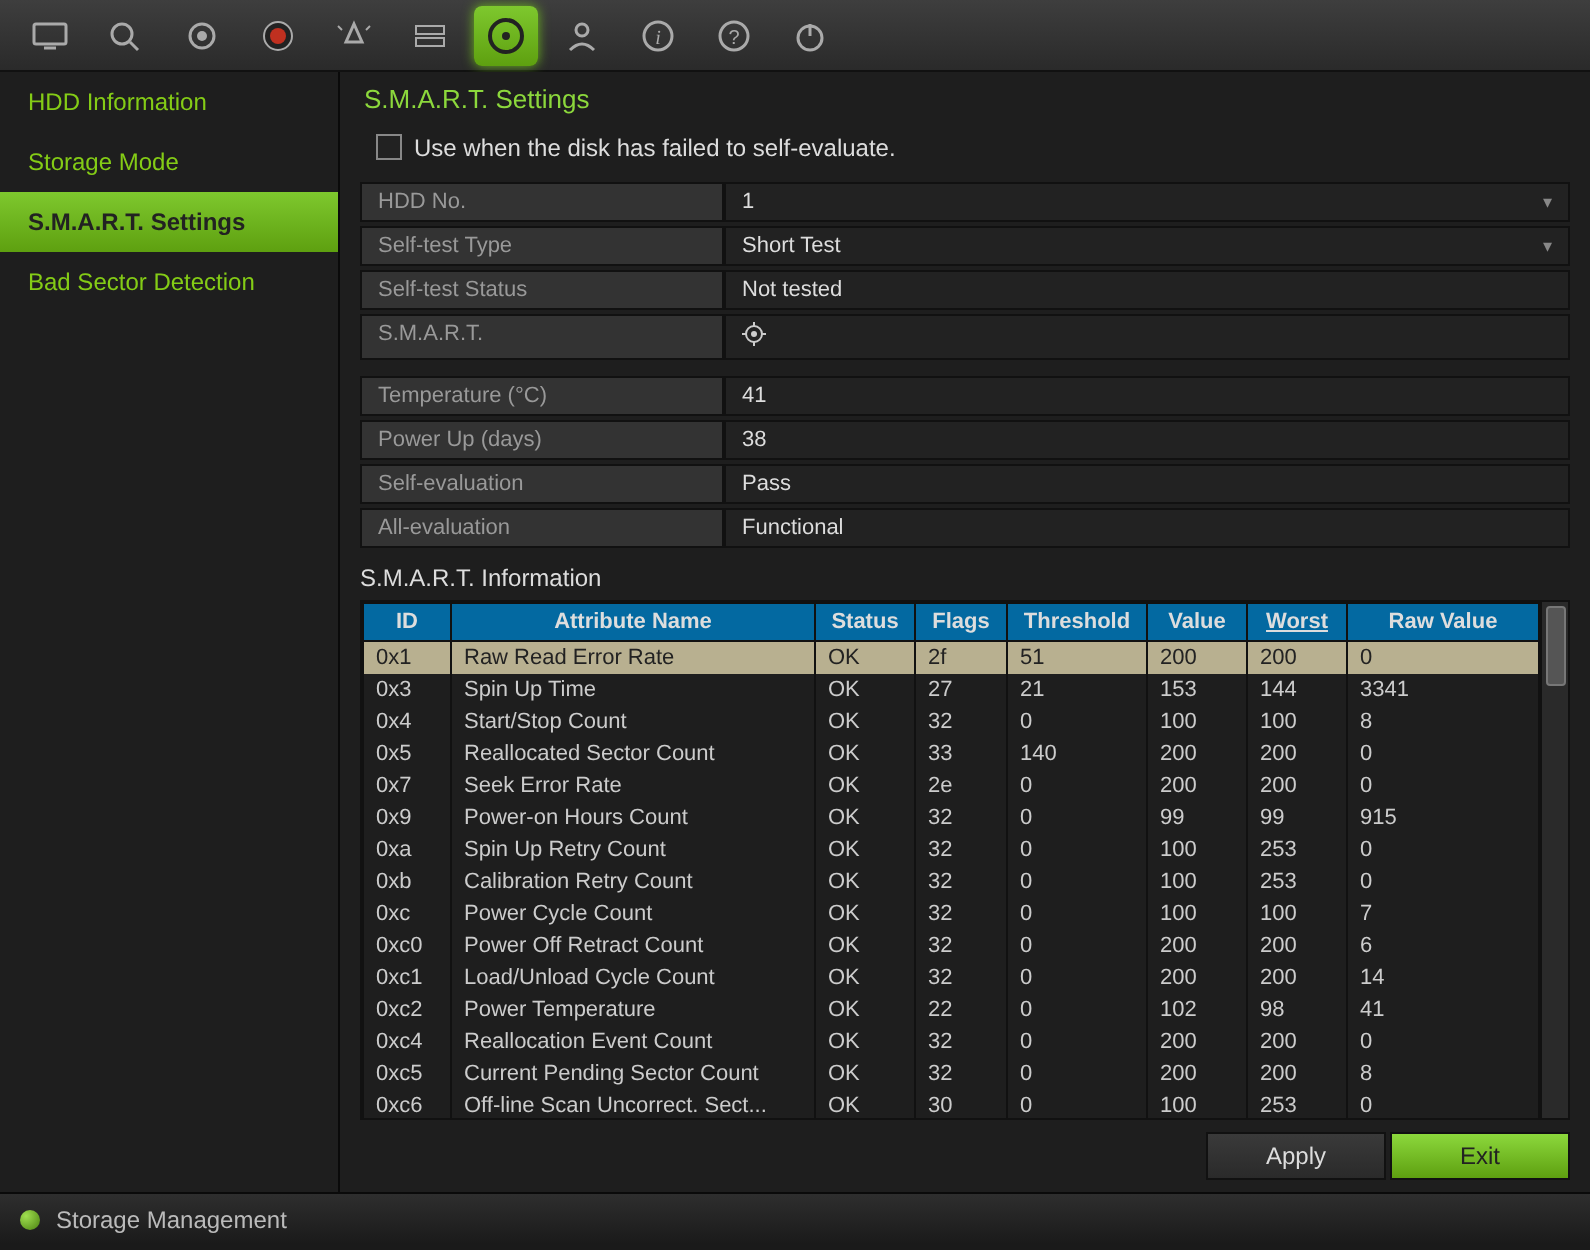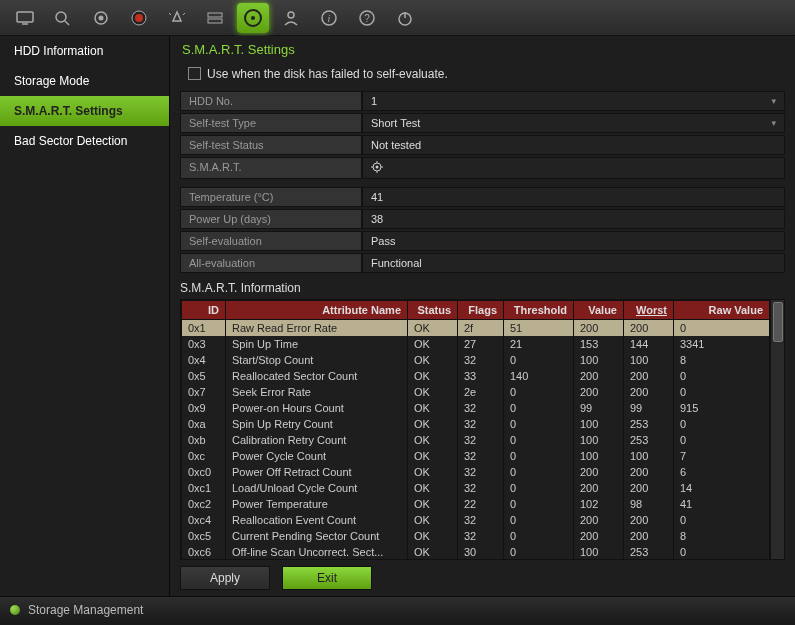--- a/index.html
+++ b/index.html
@@ -39,21 +39,21 @@
     display: flex;
     height: 560px;
   }
   .sidebar {
     width: 170px;
     background: #1e1e1e;
     border-right: 1px solid #0a0a0a;
   }
   .sidebar .sitem {
     padding: 8px 14px;
-    color: #ffffff;
+    color: #84cc16;
     cursor: pointer;
   }
   .sidebar .sitem.active {
     background: linear-gradient(#7ec82e, #5ea010);
     color: #222;
     font-weight: bold;
   }
   .content {
     flex: 1;
     background: #1e1e1e;
@@ -116,23 +116,23 @@
     height: 296px;
     overflow: hidden;
     position: relative;
   }
   table {
     width: calc(100% - 14px);
     border-collapse: collapse;
     font-size: 11px;
   }
   thead th {
-    background: #7f1d1d;
+    background: #0369a1;
     color: #ddd;
-    text-align: right;
+    text-align: center;
     padding: 3px 6px;
     border: 1px solid #111;
     font-weight: bold;
   }
   tbody td {
     padding: 2px 6px;
     border-left: 1px solid #111;
     border-right: 1px solid #111;
     color: #ccc;
   }
@@ -150,21 +150,22 @@
   }
   .scrollbar .thumb {
     width: 10px; margin:2px;
     height: 40px;
     background: #555;
     border:1px solid #777;
     border-radius:2px;
   }
   .footerbtns {
     display: flex;
-    gap: 12px;
+    justify-content: flex-end;
+    gap: 2px;
     padding: 6px 10px;
   }
   .btn {
     width: 90px;
     padding: 4px 0;
     text-align: center;
     font-size: 12px;
     border: 1px solid #111;
     background: linear-gradient(#3a3a3a,#2a2a2a);
     color: #ddd;

